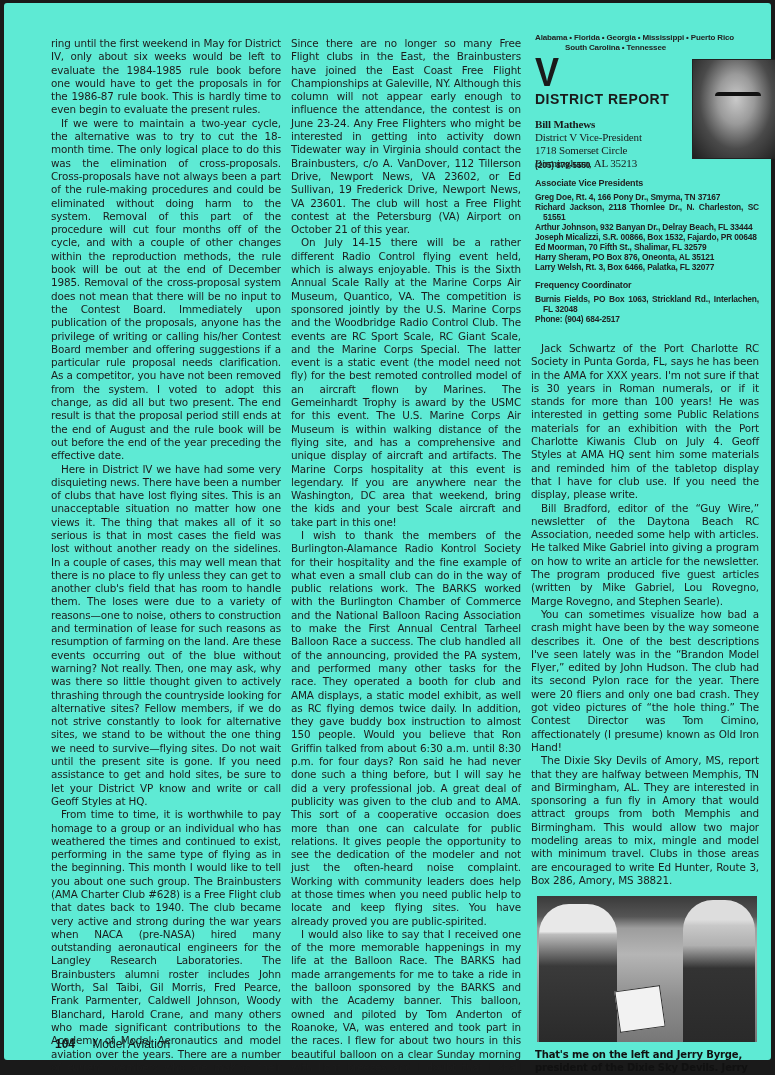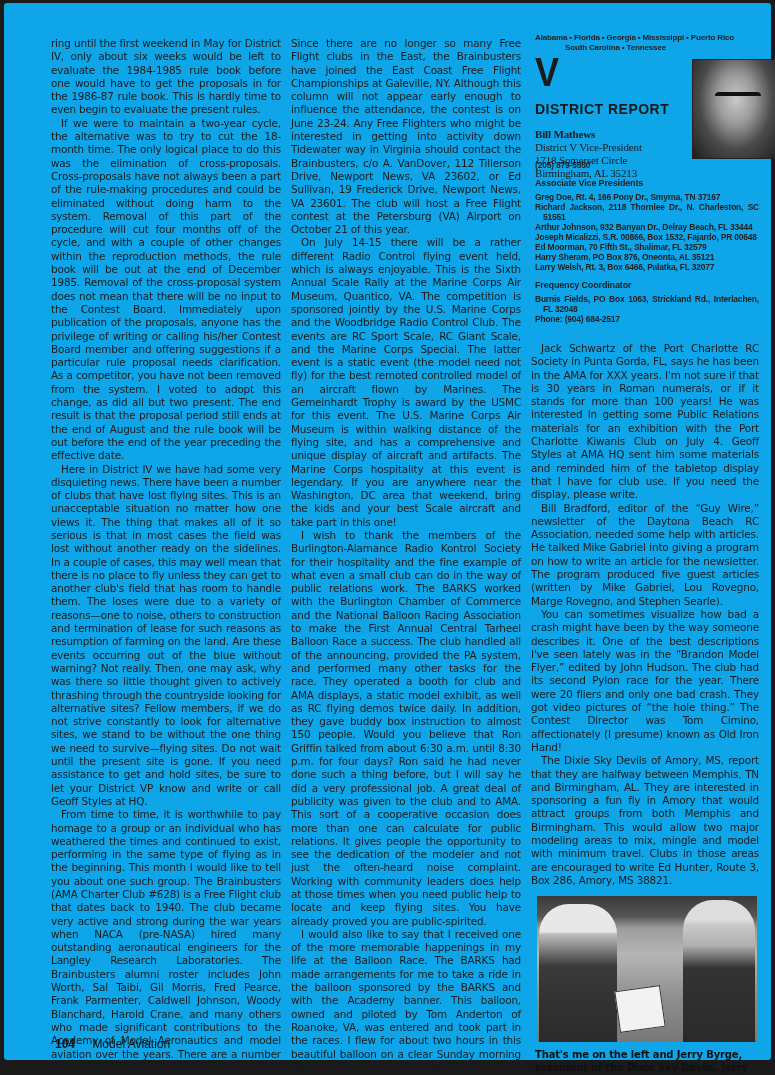--- a/index.html
+++ b/index.html
@@ -1,21 +1,21 @@
 <!DOCTYPE html>
 <html><head>
 <meta charset="utf-8">
 <style>
   html, body { margin: 0; padding: 0; }
   body {
     width: 775px; height: 1075px; background: #1a1a1a; position: relative; overflow: hidden;
   }
   .page {
     position: absolute; left: 4px; top: 3px; width: 767px; height: 1057px;
-    background: #0ea5e9; border-radius: 3px;
+    background: #5eead4; border-radius: 3px;
   }
   .col {
     position: absolute; top: 0;
     font-family: "DejaVu Sans", sans-serif; font-size: 10.4px; line-height: 13.3px;
     color: #1c1c1c; text-align: justify; letter-spacing: -0.15px;
   }
   .col-left { left: 47px; width: 230px; top: 34px; }
   .col-mid { left: 287px; width: 230px; top: 34px; }
   .col-right { left: 527px; width: 228px; top: 30px; }
   .col p { margin: 0; text-indent: 10px; }
@@ -25,21 +25,21 @@
     color: #222; margin-left: 4px;
   }
   .states .line2 { display: block; padding-left: 30px; }
   .hdr { position: relative; height: 124px; }
   .big-v {
     font-family: "Liberation Sans", sans-serif; font-size: 40px; font-weight: bold; line-height: 34px;
     margin-top: 2px; margin-left: 4px; color: #1a1a1a; transform: scaleX(0.9); transform-origin: left;
   }
   .dr-title {
     font-family: "Liberation Sans", sans-serif; font-size: 14px; font-weight: bold; letter-spacing: 0.5px;
-    margin-left: 4px; margin-top: 14px; color: #1a1a1a;
+    margin-left: 4px; margin-top: 4px; color: #1a1a1a;
   }
   .contact {
     font-family: Liberation Serif, serif; font-size: 11px; line-height: 13px; margin-left: 4px; margin-top: 12px;
     color: #1a1a1a;
   }
   .contact .name { font-weight: bold; }
   .photo-author {
     position: absolute; left: 161px; top: 26px; width: 86px; height: 98px;
     background: radial-gradient(ellipse at 50% 40%, #c9c9c9 0%, #9a9a9a 30%, #4a4a4a 60%, #1e1e1e 100%);
     border: 1px solid #222;

